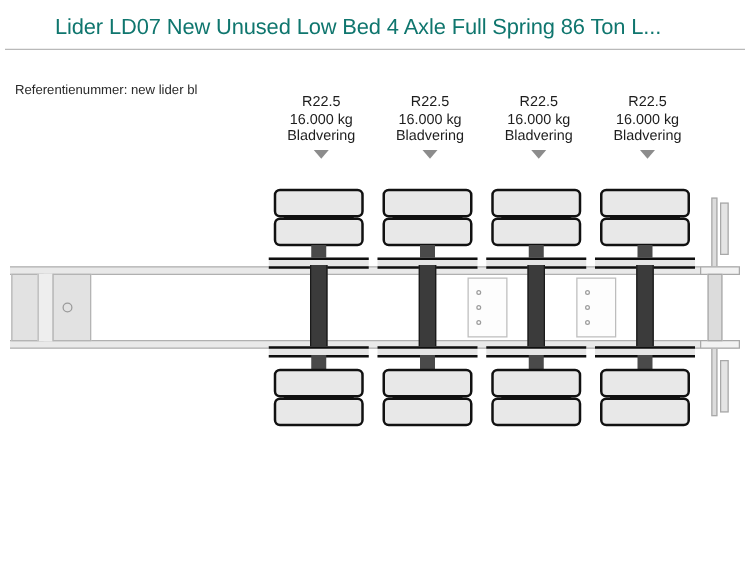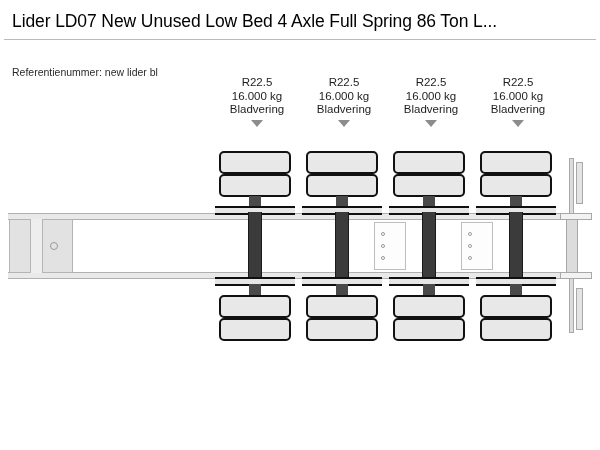--- a/index.html
+++ b/index.html
@@ -19,25 +19,26 @@
   
   #listing-header {
     position: absolute;
     left: 0; top: 0;
     width: 600px;
     box-sizing: border-box;
   }
   #listing-title {
     font-size: 17.5px;
     font-weight: 400;
-    color: #000000;
+    color: #0f766e;
     padding: 11px 10px 7px 12px;
     white-space: nowrap;
     overflow: hidden;
     letter-spacing: -0.1px;
+    margin-left: 32px;
   }
   #title-divider {
     height: 1px;
     background: #b9b9b9;
     margin: 0 4px 0 4px;
   }
   #reference-line {
     font-size: 10.5px;
     color: #2a2a2a;
     padding: 6px 0 0 12px;

